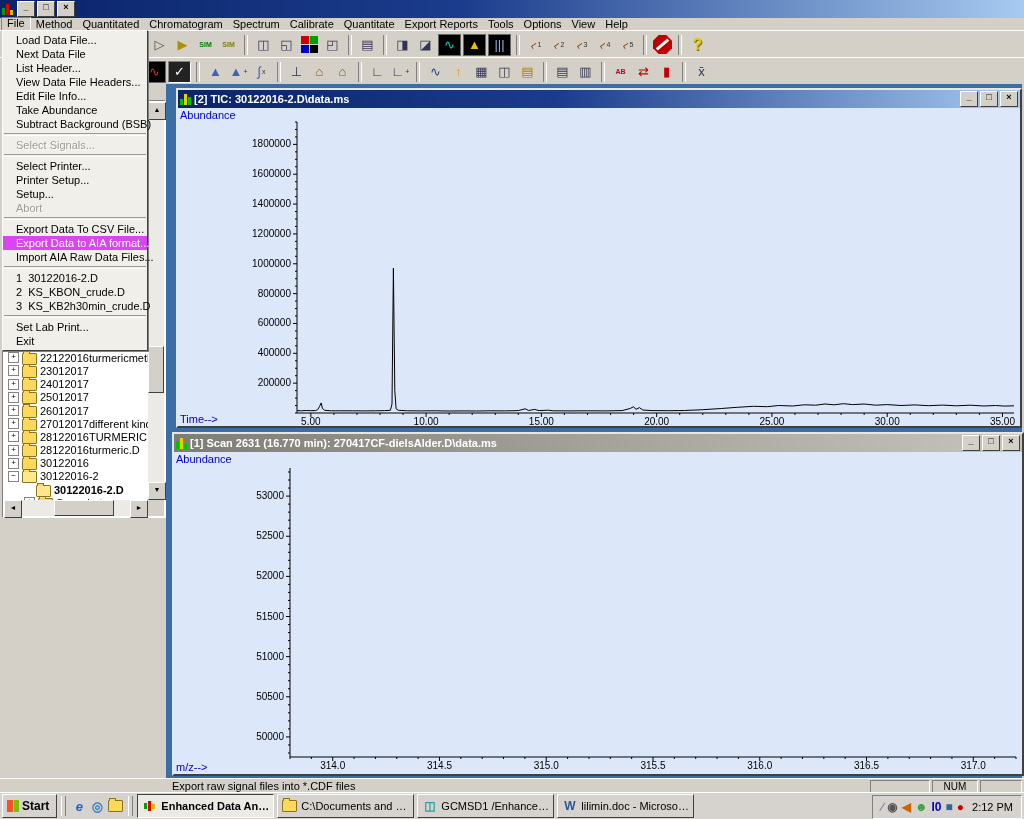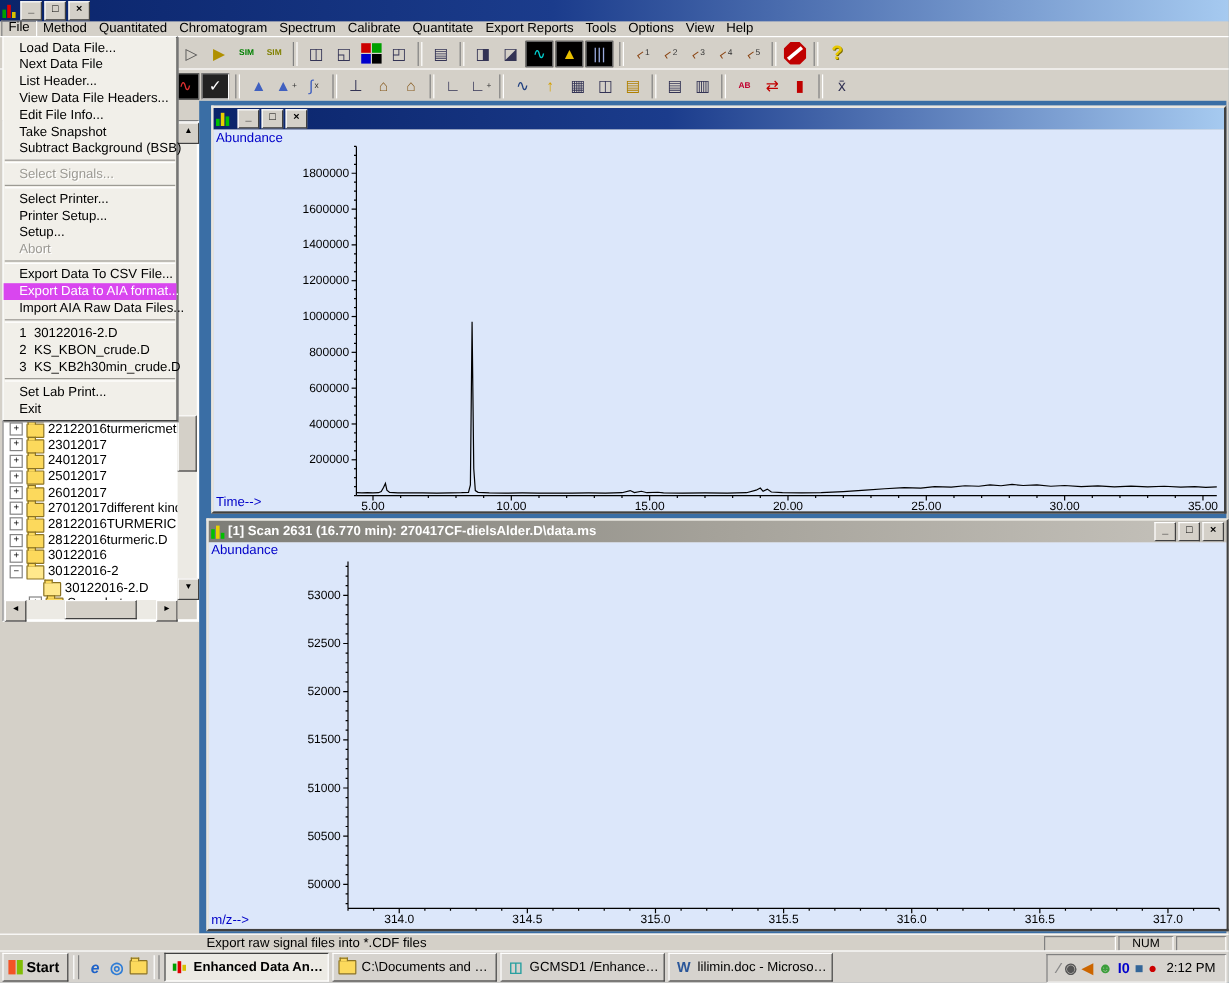--- a/index.html
+++ b/index.html
@@ -52,21 +52,21 @@
   .tree-content{position:absolute;left:1px;top:1px;right:17px;bottom:17px;overflow:hidden;padding-top:236px}
   .tree-row{display:flex;align-items:center;gap:3px;height:13.2px;white-space:nowrap}
   .exp{width:9px;height:9px;border:1px solid #848484;background:#fff;font-size:8px;line-height:7px;
     text-align:center;flex:none}
   .exp.none{border:none;background:transparent}
   .folder{width:13px;height:10px;background:#FCD95C;border:1px solid #8B7324;border-radius:1px;
     position:relative;flex:none;margin-top:2px}
   .folder::before{content:"";position:absolute;top:-3px;left:0;width:5px;height:2px;background:#FCD95C;
     border:1px solid #8B7324;border-bottom:none}
   .folder.open{background:#FFE88C}
-  .tree-label.bold{font-weight:normal}
+  .tree-label.bold{font-weight:bold}
   .vscroll{position:absolute;right:1px;top:1px;width:16px;bottom:17px;background:#ECEAE4}
   .hscroll{position:absolute;left:1px;bottom:1px;height:16px;right:17px;background:#ECEAE4}
   .sb-corner{position:absolute;right:1px;bottom:1px;width:16px;height:16px;background:#D4D0C8}
   .sb-btn{position:absolute;width:16px;height:16px;background:#D4D0C8;border:1px solid;
     border-color:#fff #404040 #404040 #fff;font-size:7px;line-height:14px;text-align:center;color:#000}
   .sb-thumb{position:absolute;background:#D4D0C8;border:1px solid;border-color:#fff #404040 #404040 #fff}
 
   .mdi{position:absolute;left:166px;top:0;right:2px;bottom:0;background:#3A6EA5}
 
   
@@ -399,20 +399,21 @@
 
   <div class="mdi">
 
     <div class="cwin tic" style="left:10px;top:4px;width:846px;height:340px">
       <div class="tbar">
         <span class="bars" id="tic-icon">
             <i style="background: rgb(0, 192, 0); height: 6px;"></i>
             <i style="background: rgb(232, 208, 0); height: 11px;"></i>
             <i style="background: rgb(0, 192, 0); height: 8px;"></i>
           </span>
+        <span class="wtitle">[2] TIC: 30122016-2.D\data.ms</span>
         <span class="wbtns" id="tic-controls">
             <span class="wbtn">_</span>
             <span class="wbtn">□</span>
             <span class="wbtn">×</span>
           </span>
       </div>
       <div class="cbody">
         <span class="axis-corner ylab" id="tic-ylab">Abundance</span>
         <div class="chart-host" id="tic-chart"><svg width="842" height="318" style="font-family: inherit;">
               <line x1="119" y1="14" x2="119" y2="305" stroke="#000" stroke-width="1"></line>
@@ -620,21 +621,21 @@
     </div>
   </div>
 </div>
 
 <div class="file-menu" id="file-menu">
     <div class="fm-item">Load Data File...</div>
     <div class="fm-item">Next Data File</div>
     <div class="fm-item">List Header...</div>
     <div class="fm-item">View Data File Headers...</div>
     <div class="fm-item">Edit File Info...</div>
-    <div class="fm-item">Take Snapshot</div>
+    <div class="fm-item">Take Abundance</div>
     <div class="fm-item">Subtract Background (BSB)</div>
     <div class="fm-sep"></div>
     <div class="fm-item disabled">Select Signals...</div>
     <div class="fm-sep"></div>
     <div class="fm-item">Select Printer...</div>
     <div class="fm-item">Printer Setup...</div>
     <div class="fm-item">Setup...</div>
     <div class="fm-item disabled">Abort</div>
     <div class="fm-sep"></div>
     <div class="fm-item">Export Data To CSV File...</div>

